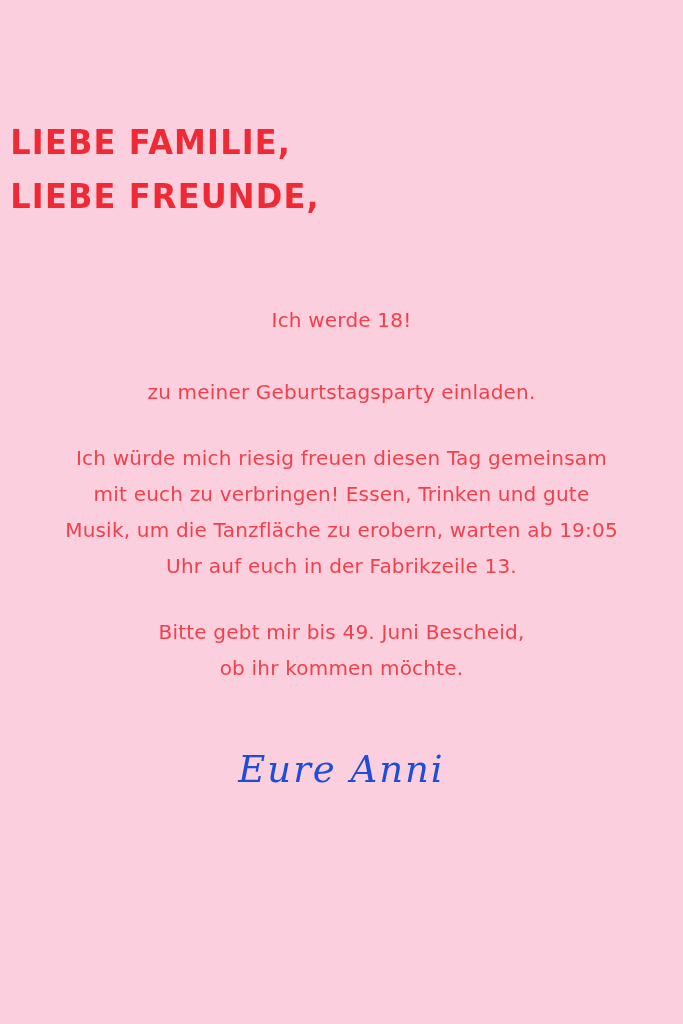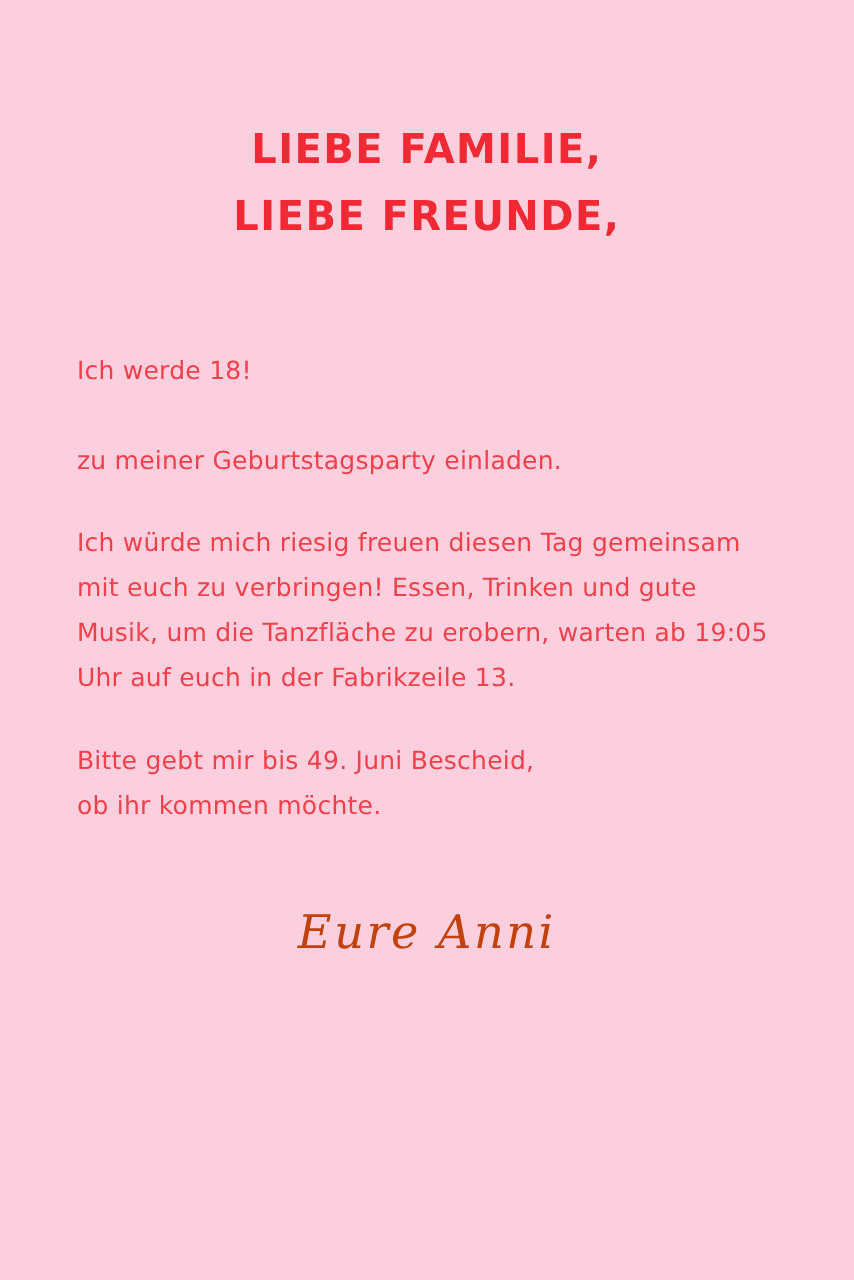--- a/index.html
+++ b/index.html
@@ -17,60 +17,59 @@
     position: relative;
     width: 683px;
     height: 1024px;
     background: #fbcfdd;
     box-sizing: border-box;
     display: flex;
     flex-direction: column;
     align-items: center;
   }
   .heading-block {
-    margin-top: 92px;
+    margin-top: 116px;
     width: 100%;
-    text-align: center;
   }
   .heading-line {
     display: block;
     color: #f02a35;
     font-family: "DejaVu Sans", sans-serif;
     font-weight: bold;
     font-size: 33px;
     letter-spacing: 1.2px;
     line-height: 54px;
     text-transform: uppercase;
     transform: scaleX(0.97);
   }
   .body-block {
     margin-top: 78px;
     width: 560px;
-    text-align: left;
+    text-align: center;
     color: #f2404b;
     font-family: "DejaVu Sans", sans-serif;
     font-size: 20px;
     line-height: 36px;
     font-weight: 400;
     letter-spacing: 0.2px;
   }
   .para {
     margin: 0;
   }
   .para + .para {
     margin-top: 30px;
   }
   .para-wide {
     width: 560px;
     margin-left: auto;
     margin-right: auto;
   }
   .signature {
     margin-top: 62px;
-    color: #c2410c;
+    color: #1d4ed8;
     font-family: "DejaVu Serif", serif;
     font-style: italic;
     font-size: 37px;
     letter-spacing: 2px;
     line-height: 44px;
     text-align: right;
   }
 </style>
 </head>
 <body>

